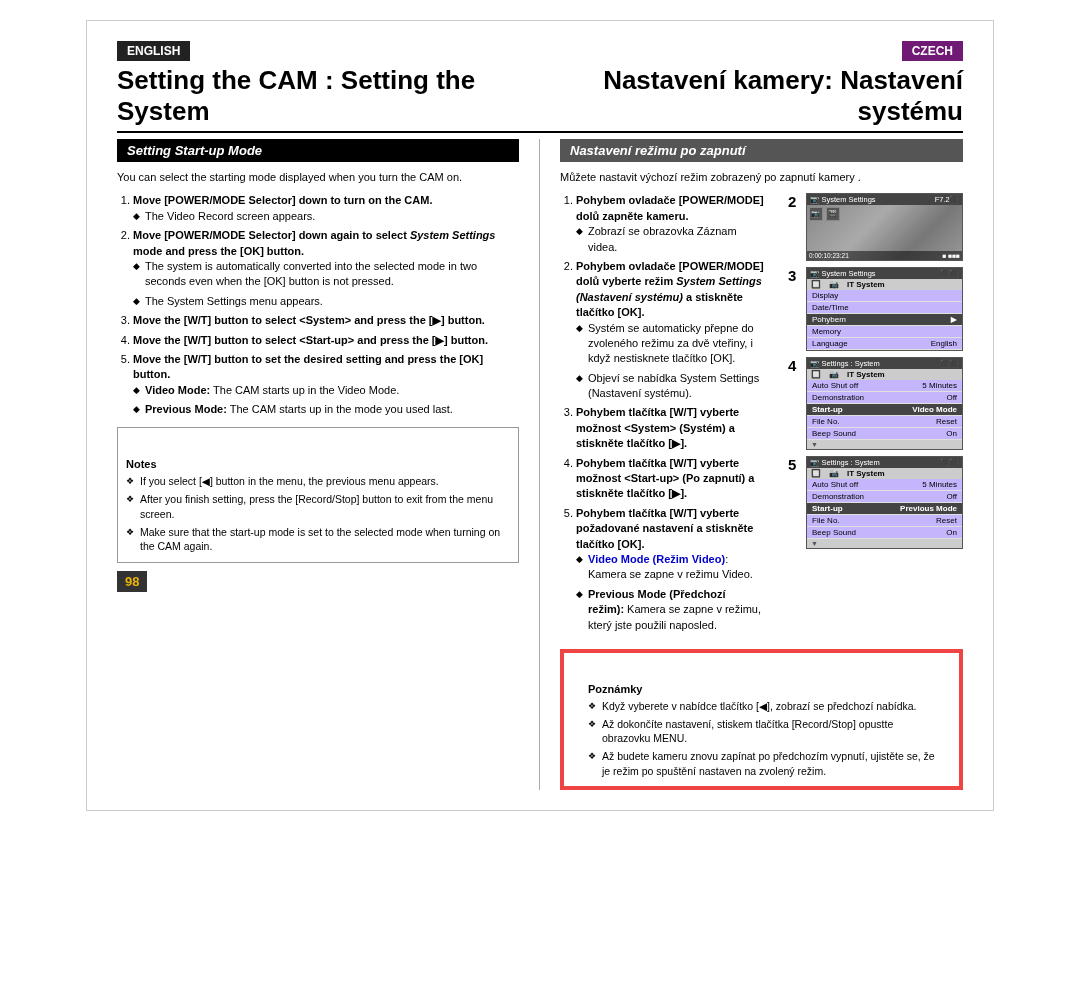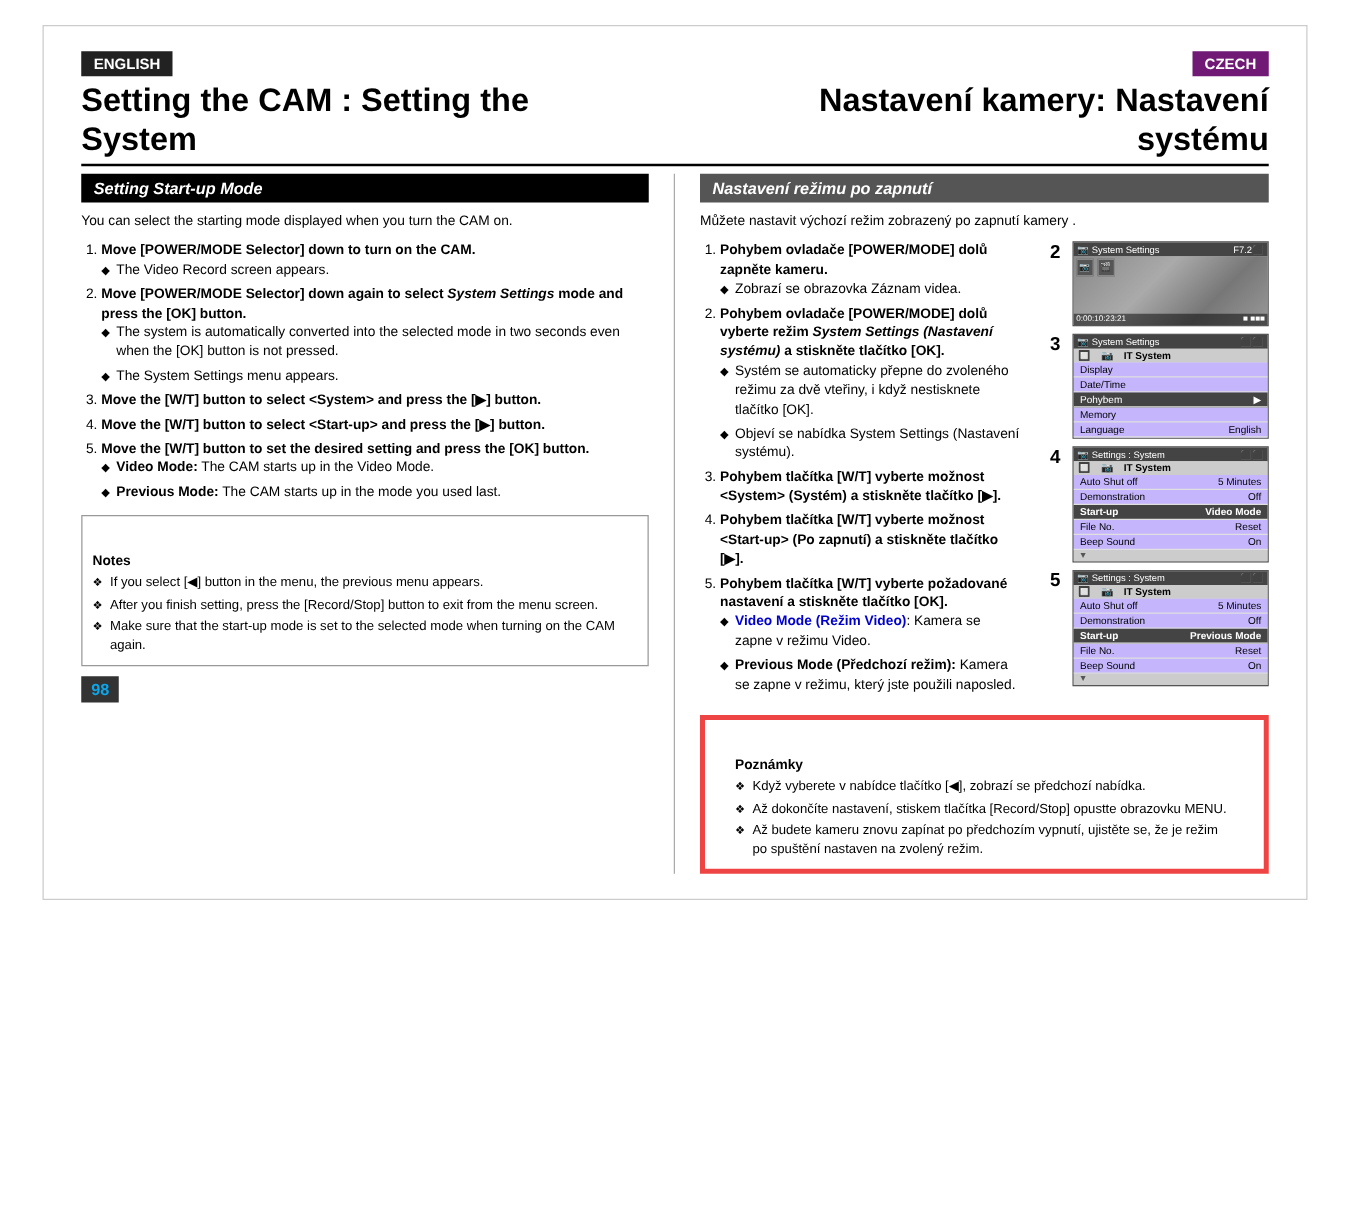--- a/index.html
+++ b/index.html
@@ -6,21 +6,21 @@
     body {
       font-family: Arial, sans-serif;
       font-size: 11px;
       background: #fff;
       color: #000;
       width: 1080px;
       min-height: 984px;
       padding: 20px;
     }
     .page-container {
-      width: 1012px;
+      width: 908px;
       margin: 0 auto;
       border: 1px solid #ccc;
       padding: 20px 30px;
     }
     .header-row {
       display: flex;
       justify-content: space-between;
       align-items: flex-start;
       margin-bottom: 4px;
     }
@@ -152,21 +152,21 @@
     }
     .notes-list li::before {
       content: "❖";
       position: absolute;
       left: 0;
       font-size: 9px;
       top: 1px;
     }
     .page-number {
       background: #333;
-      color: #0ea5e9;
+      color: #eab308;
       padding: 3px 8px;
       font-weight: bold;
       font-size: 13px;
       display: inline-block;
       margin-top: 8px;
     }
     .czech-text li { font-size: 11px; line-height: 1.45; margin-bottom: 4px; }
     .czech-text li b { font-weight: bold; }
     .czech-text li i { font-style: italic; }
     .highlight-blue { color: #0000cc; font-weight: bold; }

